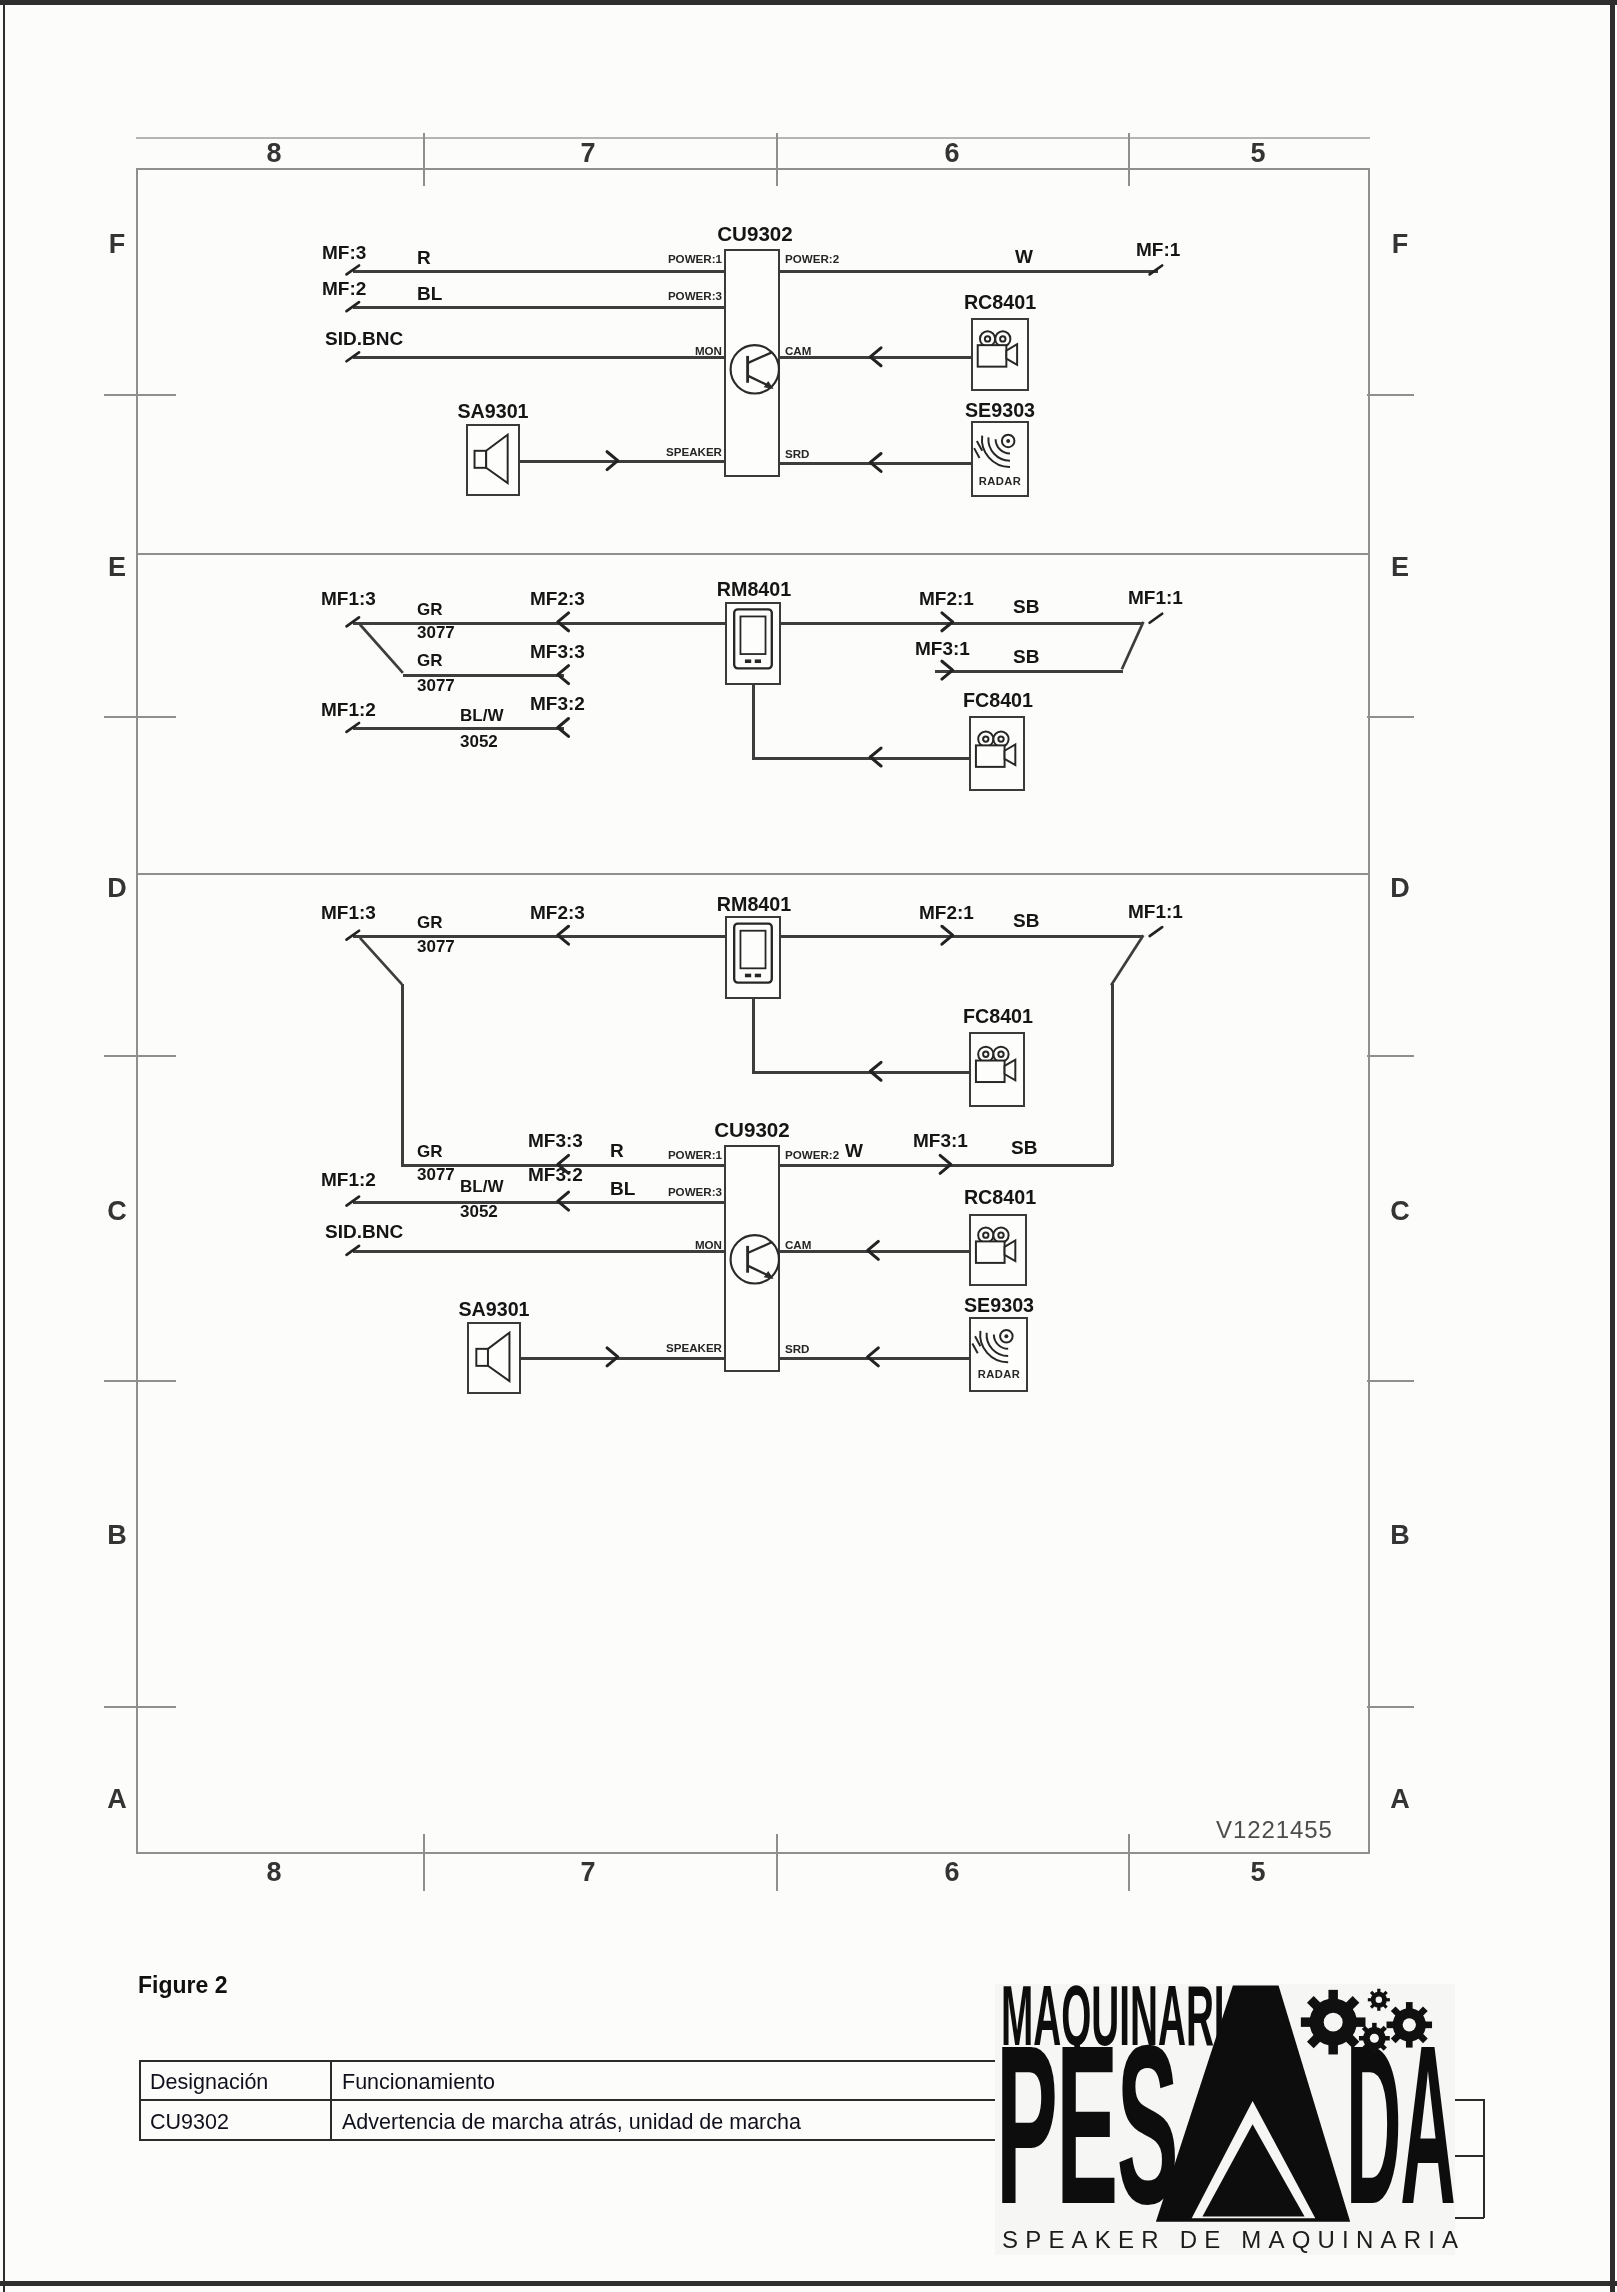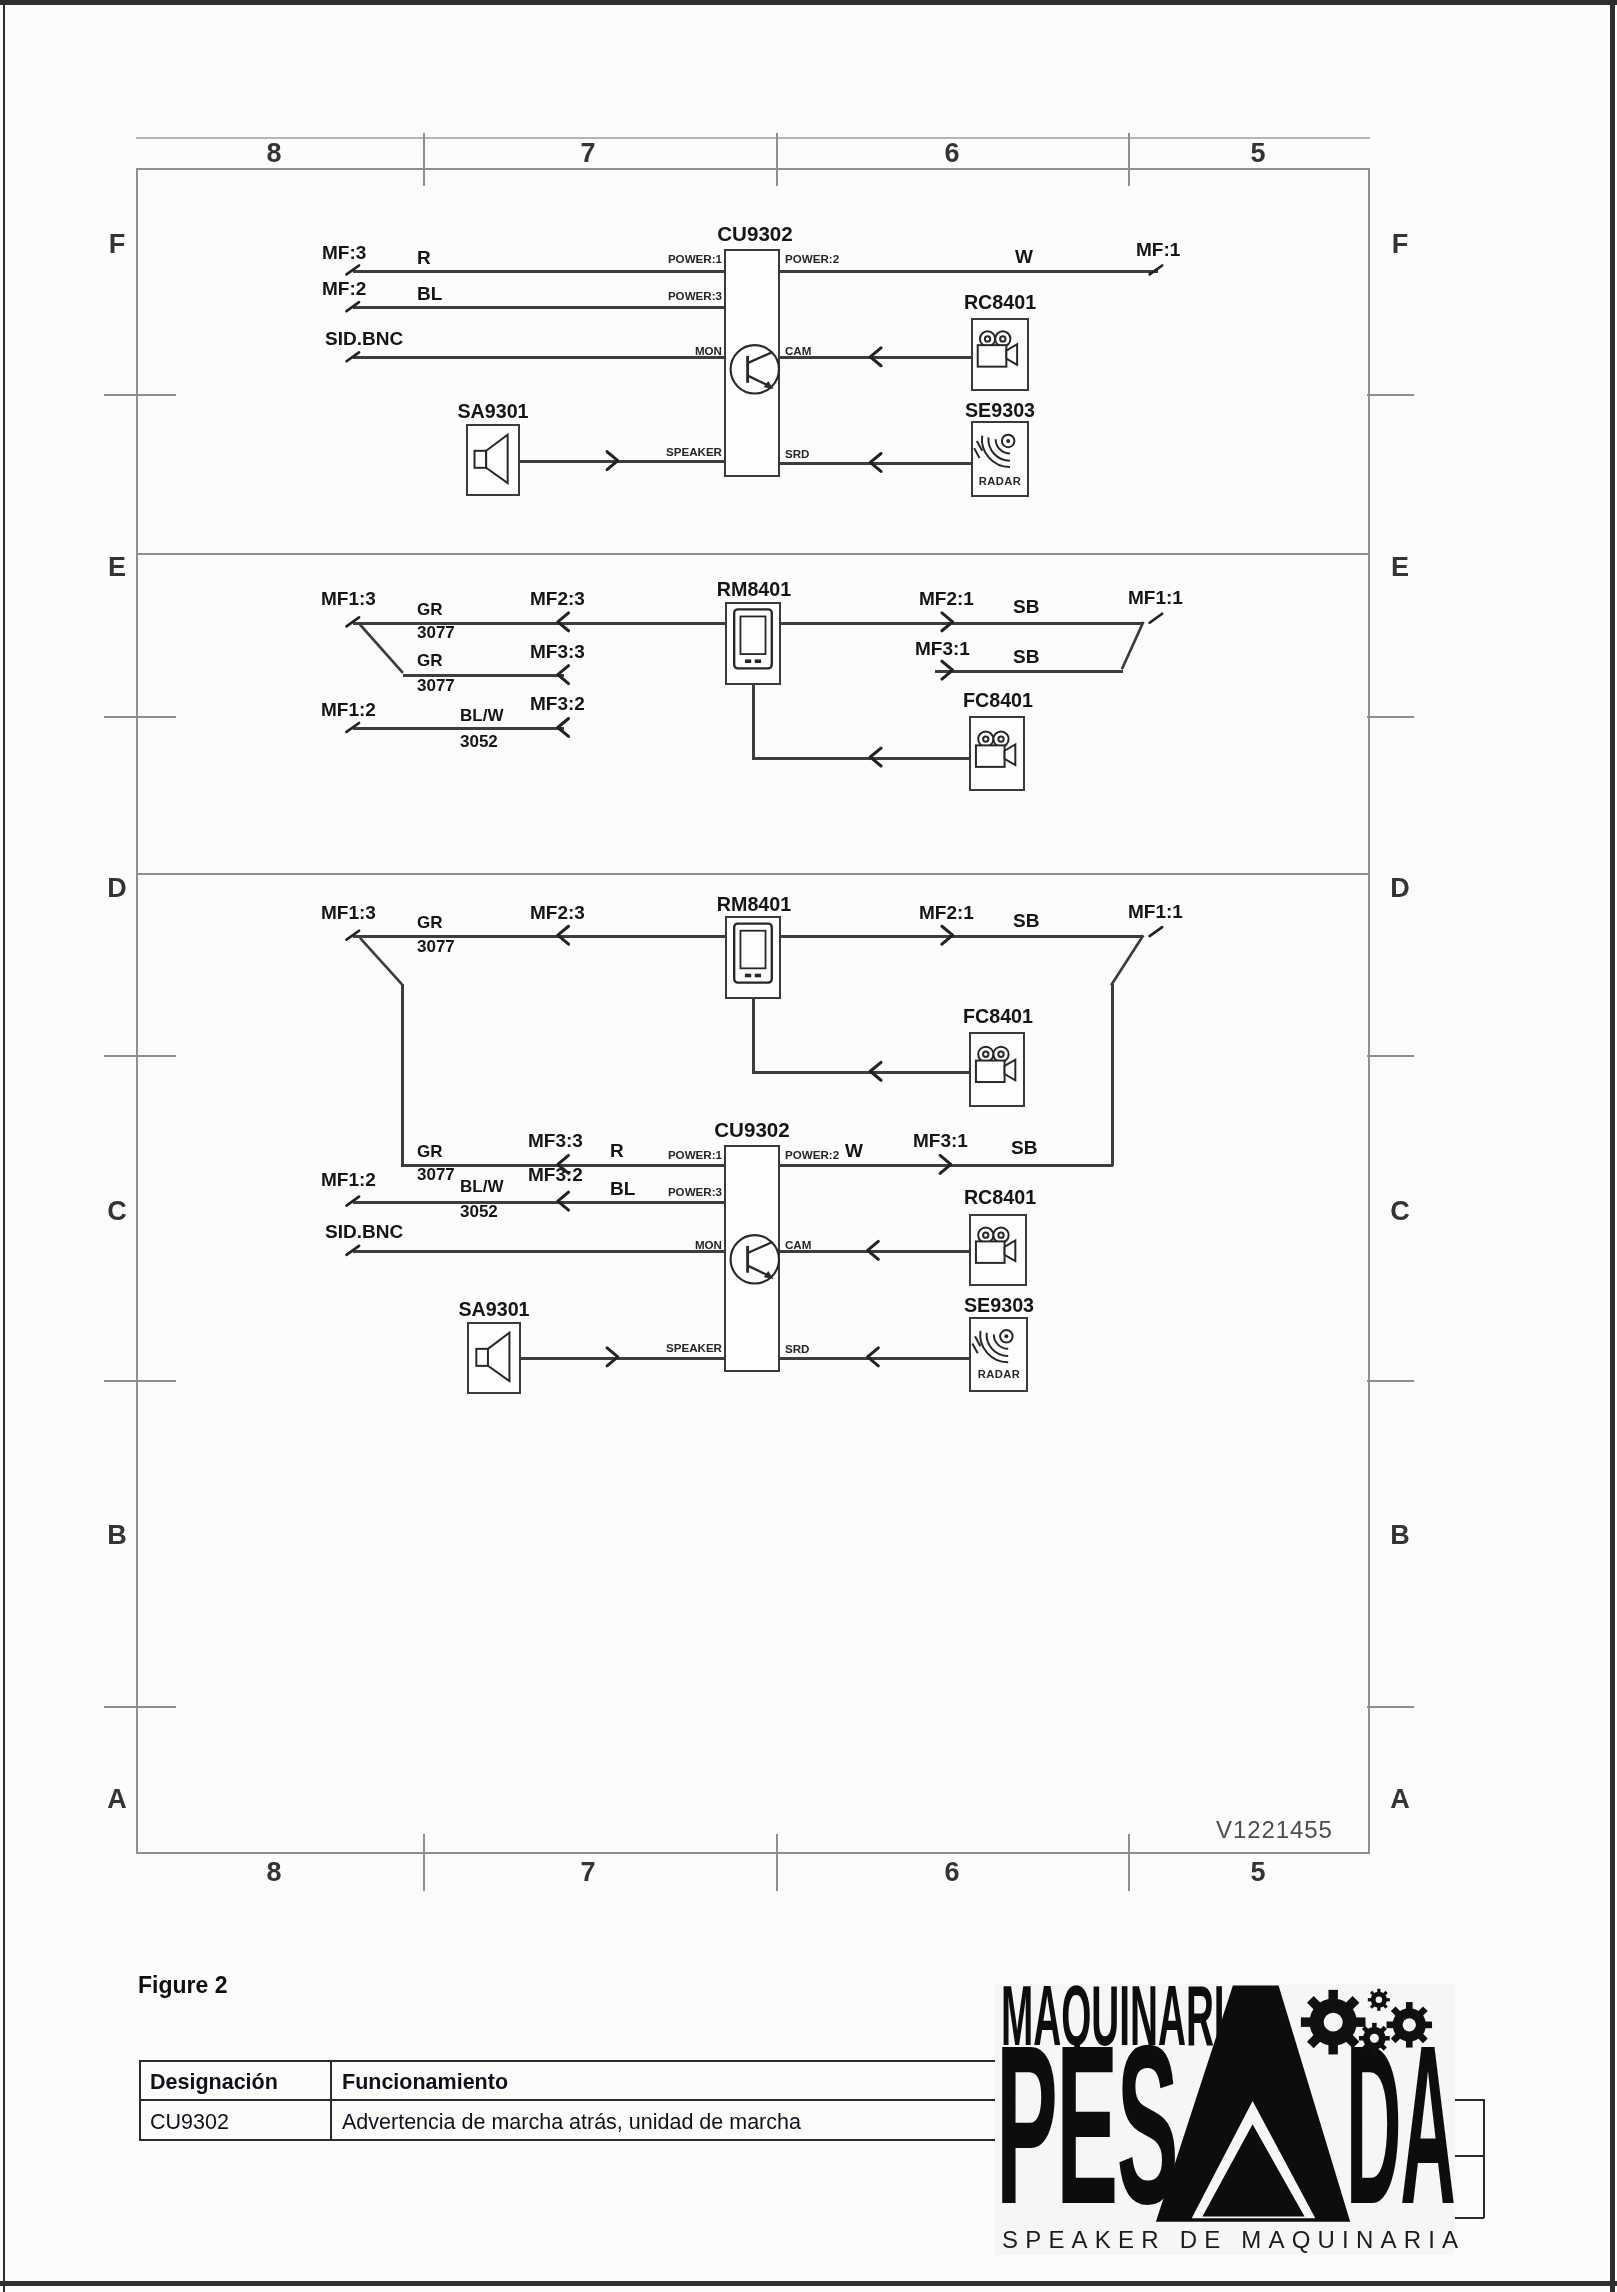--- a/index.html
+++ b/index.html
@@ -20,21 +20,21 @@
   .sm{font-size:17px;}
   .cc{transform:translateX(-50%);}
   .ra{transform:translateX(-100%);}
   .pin{position:absolute;font-weight:bold;font-size:11.6px;line-height:1;color:#262626;white-space:nowrap;}
   .gn{position:absolute;transform:translate(-50%,-50%);font-weight:bold;font-size:27px;color:#343434;}
   .rtx{position:absolute;transform:translateX(-50%);font-weight:bold;font-size:11.2px;letter-spacing:0.4px;color:#262626;}
   .ver{position:absolute;font-size:24px;color:#4d4d4d;letter-spacing:0.9px;}
   .figcap{position:absolute;font-weight:bold;font-size:23px;color:#101010;}
   
   .tl{position:absolute;background:#2b2b2b;}
-  .th{position:absolute;font-weight:bold;font-size:21.5px;color:#10101c;white-space:nowrap;}
+  .th{position:absolute;font-weight:normal;font-size:21.5px;color:#10101c;white-space:nowrap;}
   .td{position:absolute;font-size:21.5px;color:#10101c;white-space:nowrap;}
   
   #logo-bg{position:absolute;left:995px;top:1984px;width:460px;height:271px;background:#f6f6f4;z-index:2;}
   .logo-t{position:absolute;font-weight:bold;color:#0d0d0d;transform-origin:left top;z-index:3;white-space:nowrap;}
   #logo-line1{left:1001px;top:1972px;font-size:86px;line-height:86px;transform:scale(0.45,1);}
   #logo-pes{left:996px;top:2012px;font-size:226px;line-height:226px;transform:scale(0.41,1);letter-spacing:-3.6px;}
   #logo-da{left:1346px;top:2012px;font-size:226px;line-height:226px;transform:scale(0.34,1);letter-spacing:-3.6px;}
   #logo-tag{position:absolute;left:1002px;top:2226px;font-size:24px;letter-spacing:7.2px;color:#1c1c1c;z-index:3;white-space:nowrap;}
   #overlay{position:absolute;left:0;top:0;z-index:4;pointer-events:none;}
   .z1{z-index:1;}

